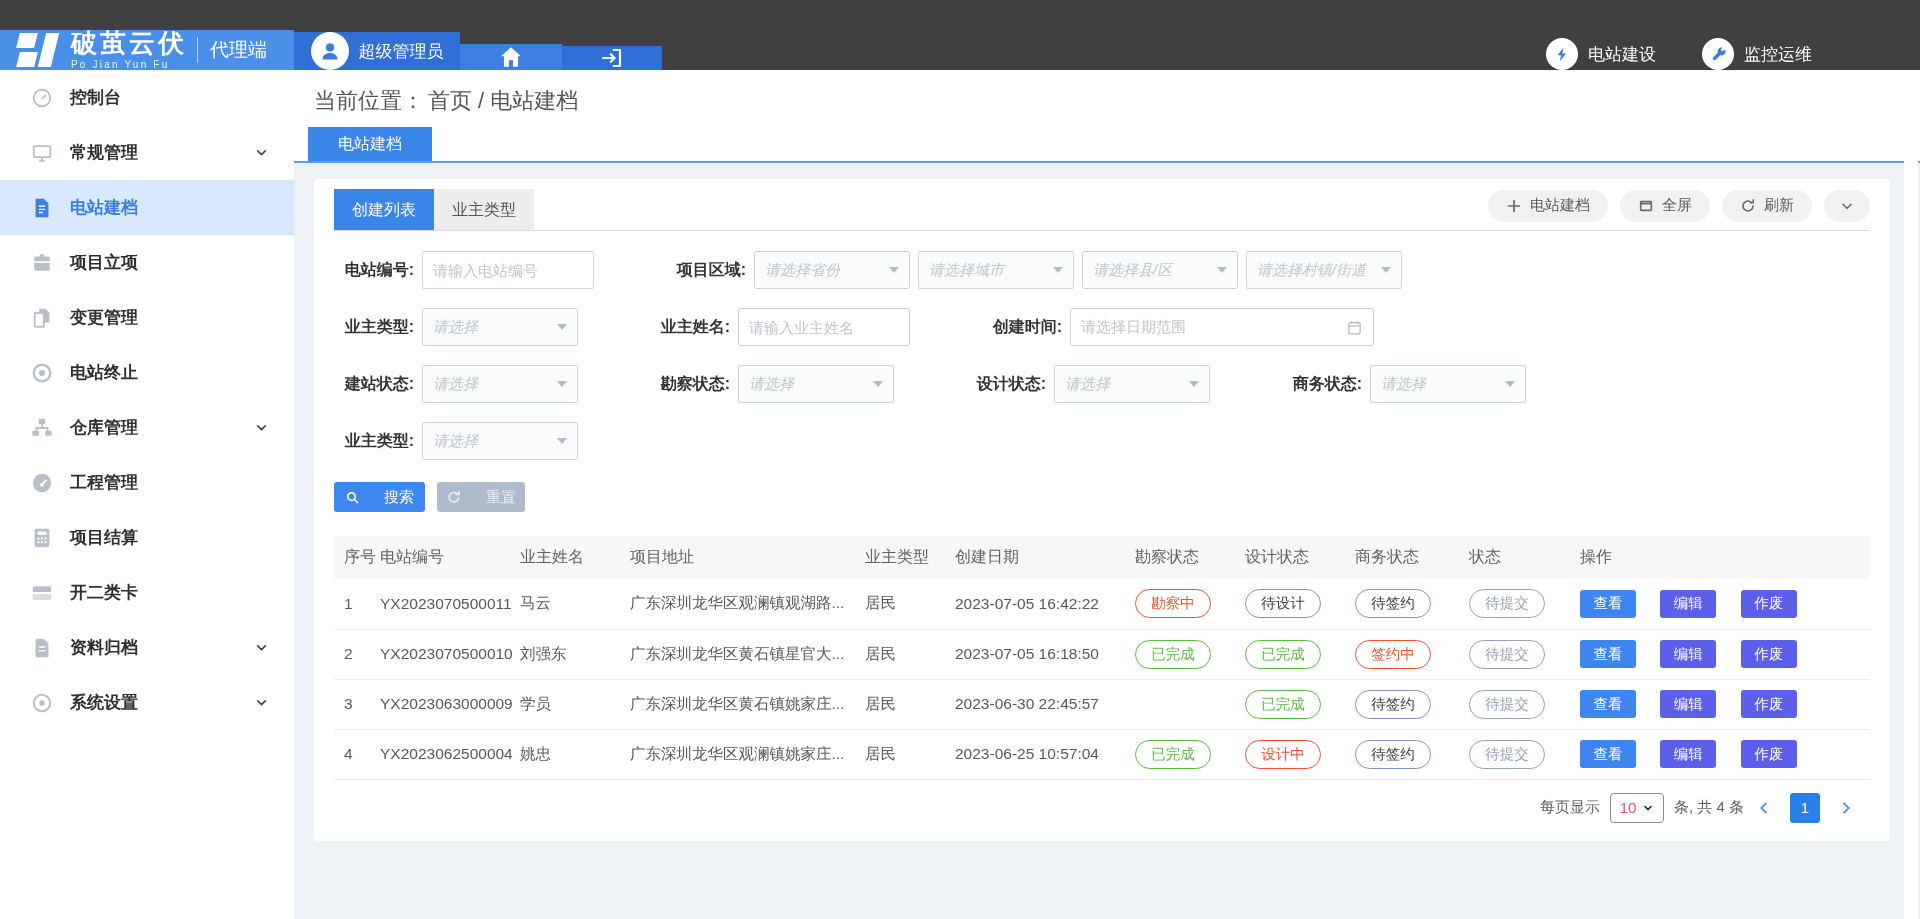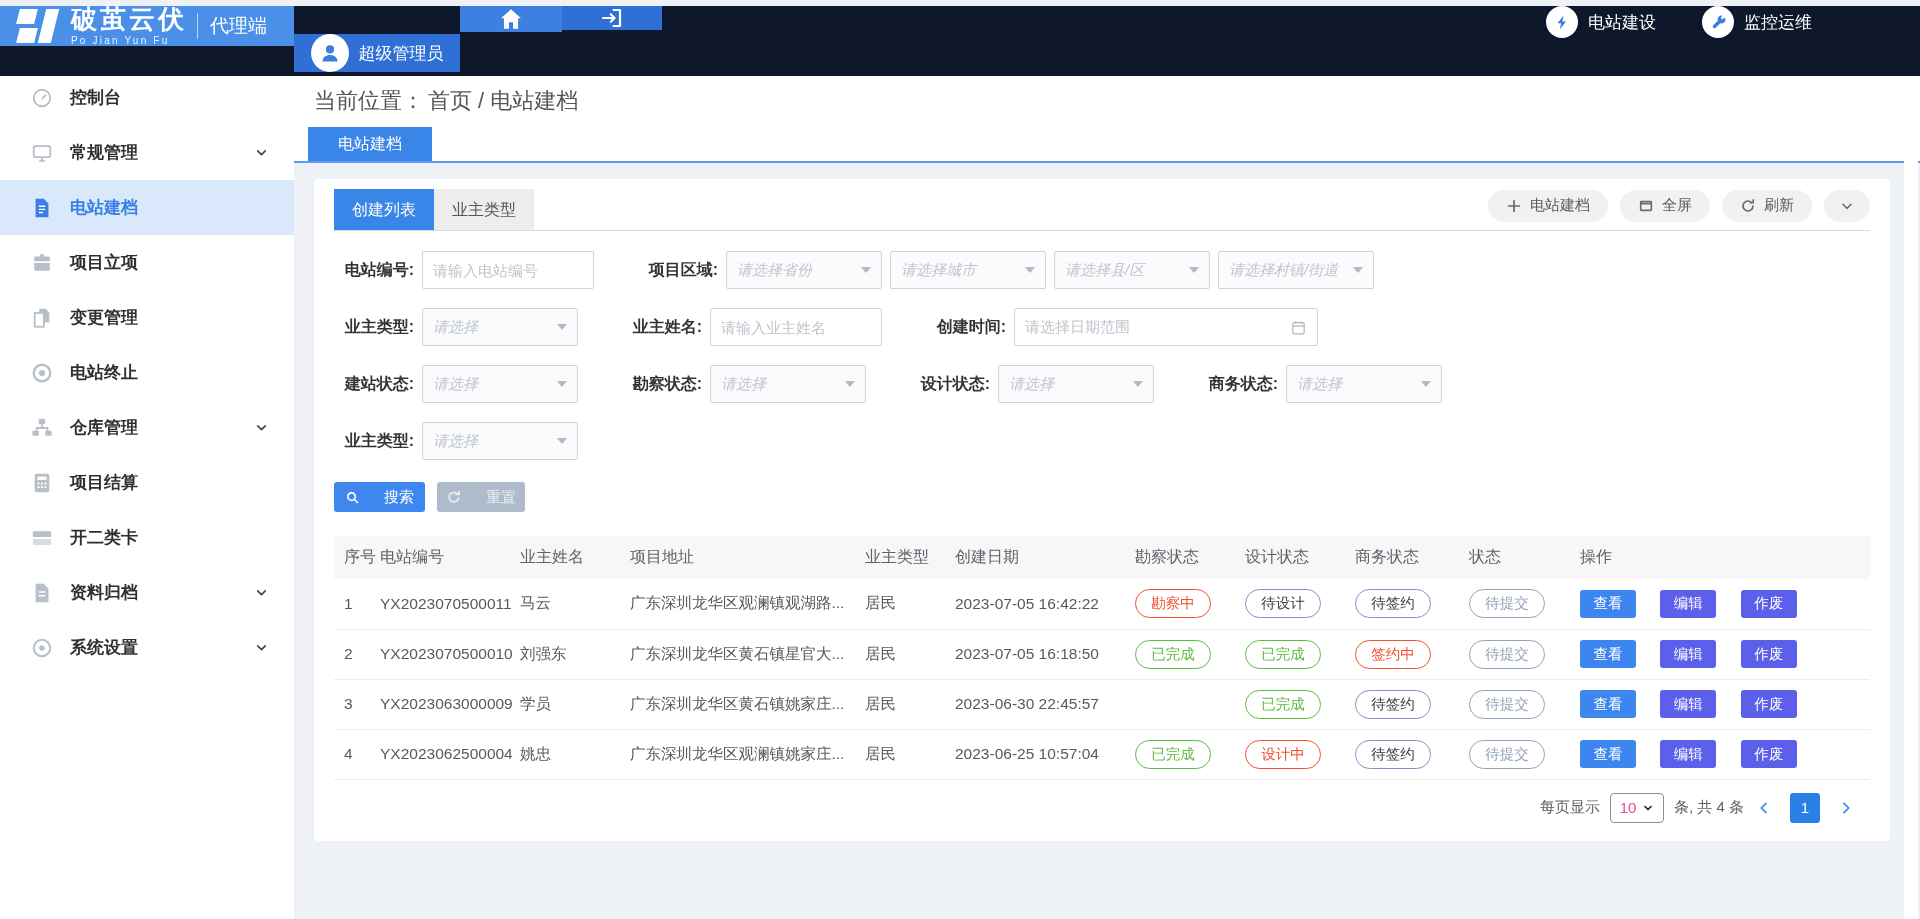--- a/index.html
+++ b/index.html
@@ -1,20 +1,20 @@
 <!DOCTYPE html>
 <html><head>
 <meta charset="utf-8">
 <style>
   * { margin:0; padding:0; box-sizing:border-box; }
   html,body { width:1920px; height:919px; overflow:hidden;
     font-family:"Liberation Sans","DejaVu Sans",sans-serif; background:#eef1f6; color:#333; }
 
   
-  .topbar { position:absolute; left:0; top:6px; width:1920px; height:70px; background:#0f172a; display:flex; align-items:flex-start; z-index:10; }
+  .topbar { position:absolute; left:0; top:0; width:1920px; height:70px; background:#404040; display:flex; align-items:flex-end; z-index:10; }
   .brand { width:294px; background:#4a90e8; display:flex; align-items:center; padding-left:16px; }
   .logo-mark { position:relative; width:46px; height:34px; flex:0 0 46px; }
   .logo-mark span { position:absolute; background:#fff; transform:skewX(-14deg); }
   .lm-a { left:2px; top:0; width:18px; height:15px; }
   .lm-b { left:2px; top:19px; width:18px; height:15px; }
   .lm-c { left:26px; top:0; width:13px; height:34px; }
   .brand-text { margin-left:9px; line-height:1; }
   .brand-title { color:#fff; font-size:26px; font-weight:bold; letter-spacing:3px; }
   .brand-sub { color:rgba(255,255,255,.9); font-size:10px; letter-spacing:2.2px; margin-top:4px; }
   .brand-divider { width:1px; height:26px; background:rgba(255,255,255,.65); margin:0 12px 0 10px; }
@@ -46,21 +46,21 @@
   .card { margin:16px 30px 0 20px; height:662px; background:#fff; border-radius:4px; padding:0 20px; }
 
   .tabs-row { display:flex; align-items:center; padding-top:10px; border-bottom:1px solid #dcdcdc; }
   .tab { height:41px; line-height:41px; padding:0 18px; font-size:16px; background:#ededed; color:#555; cursor:pointer; }
   .tab.tab-active { background:#3a86e8; color:#fff; }
   .toolbar { margin-left:auto; display:flex; gap:12px; align-items:center; padding-bottom:8px; }
   .pill { height:32px; border-radius:16px; background:#f1f1f1; color:#5a5a5a; display:flex; align-items:center; gap:8px; padding:0 18px; font-size:15px; cursor:pointer; }
   .pill-sm { padding:0 16px; }
 
   .filters { padding-top:20px; }
-  .frow { display:flex; align-items:center; height:38px; margin-bottom:19px; }
+  .frow { display:flex; align-items:center; height:38px; margin-bottom:19px;gap:28px; }
   .fgroup { display:flex; align-items:center; }
   .fgroup + .fgroup { margin-left:44px; }
   .flabel { width:80px; text-align:right; margin-right:8px; font-size:16px; font-weight:600; color:#333; white-space:nowrap; }
   .control { height:38px; border:1px solid #cfd3da; border-radius:2px; background:#fff; font-size:15px; color:#c0c4cc; }
   input.control { width:172px; padding:0 10px; outline:none; color:#333; }
   input.control::placeholder { color:#c0c4cc; }
   .select { width:156px; background:#fafbfc; display:flex; align-items:center; justify-content:space-between; padding:0 10px; cursor:pointer;font-style:italic; }
   .select + .select { margin-left:8px; }
   .arr { width:0; height:0; border-left:5px solid transparent; border-right:5px solid transparent; border-top:6px solid #b4b9c2; }
   .datebox { width:304px; display:flex; align-items:center; justify-content:space-between; padding:0 10px; cursor:text; }
@@ -233,20 +233,30 @@
         </svg>
     </span>
     <span class="mi-label">仓库管理</span>
     <span class="mi-chevron">
       <svg width="13" height="13" viewBox="0 0 24 24" fill="none" stroke="#444" stroke-width="3" stroke-linecap="round">
           <path d="M5 9l7 7 7-7"></path>
         </svg>
     </span>
   </div>
 
+  <div class="menu-item">
+    <span class="mi-icon">
+      <svg width="22" height="22" viewBox="0 0 24 24">
+          <circle cx="12" cy="12" r="10" fill="#b9bfc9"></circle>
+          <path d="M12 13.5l5-5" stroke="#fff" stroke-width="2"></path>
+          <circle cx="12" cy="14" r="2.2" fill="#fff"></circle>
+        </svg>
+    </span>
+    <span class="mi-label">工程管理</span>
+  </div>
 
   <div class="menu-item">
     <span class="mi-icon">
       <svg width="22" height="22" viewBox="0 0 24 24">
           <rect x="4" y="2" width="16" height="20" rx="2" fill="#b9bfc9"></rect>
           <rect x="7" y="5" width="10" height="3.6" fill="#fff"></rect>
           <g fill="#fff">
             <circle cx="8.2" cy="12.6" r="1.25"></circle>
             <circle cx="12" cy="12.6" r="1.25"></circle>
             <circle cx="15.8" cy="12.6" r="1.25"></circle>

